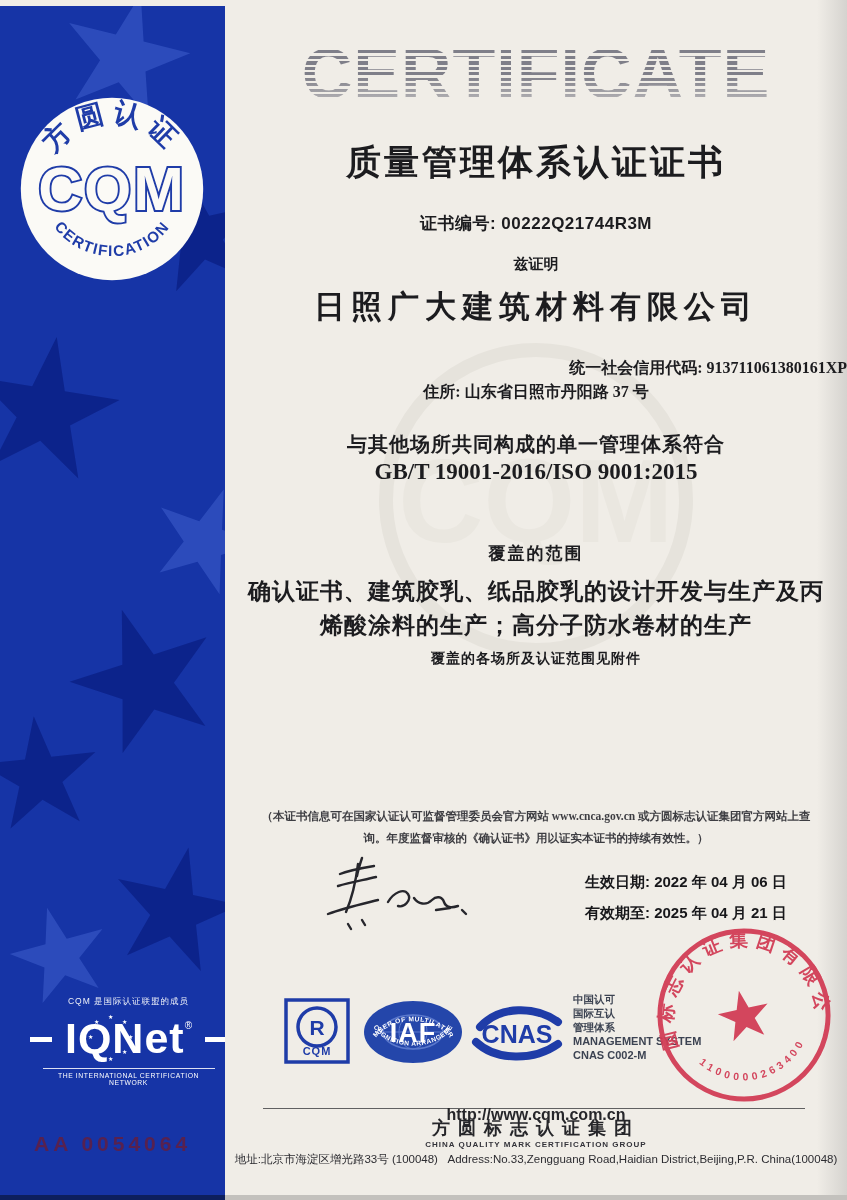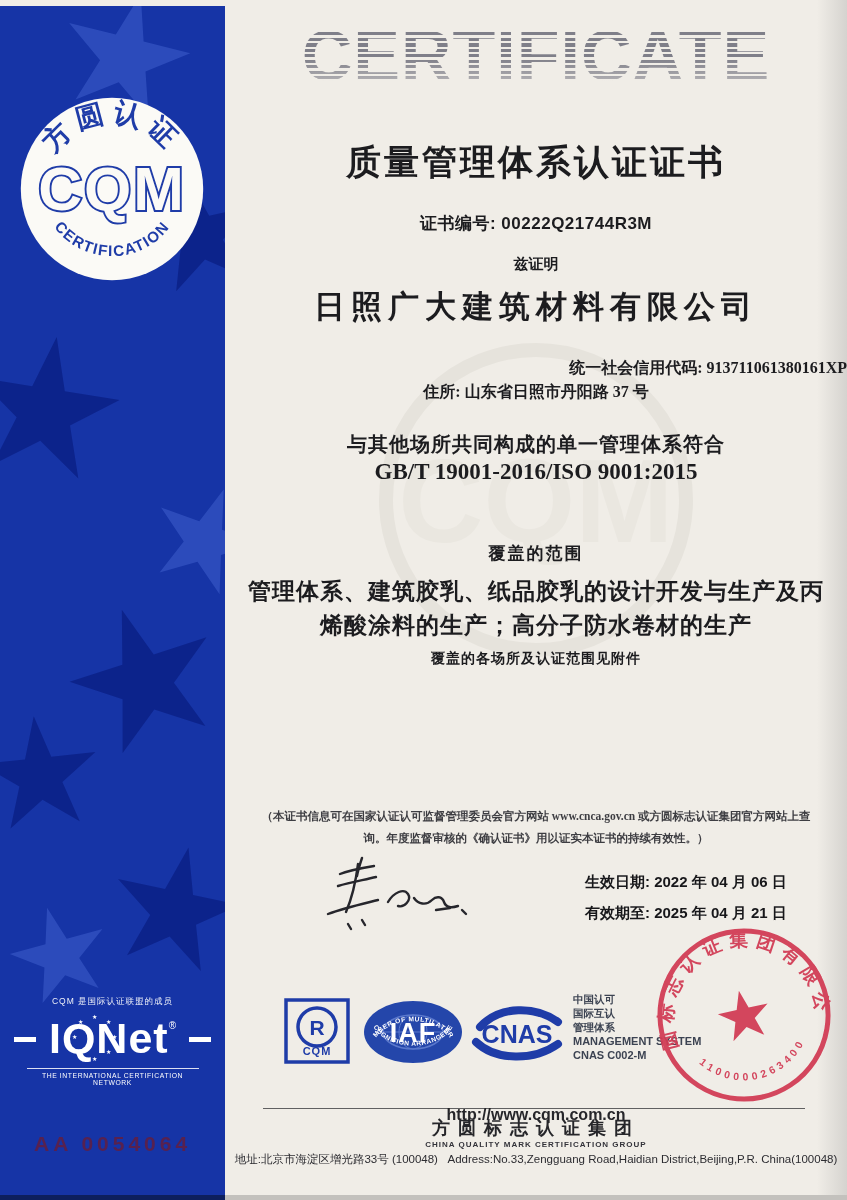--- a/index.html
+++ b/index.html
@@ -7,37 +7,37 @@
           font-family:"Liberation Sans",sans-serif;overflow:hidden;}
   .serif{font-family:"Liberation Serif",serif;}
 
   
   .sidebar{position:absolute;left:0;top:6px;width:225px;height:1189px;background:#1634a6;overflow:hidden;}
   .star{position:absolute;clip-path:polygon(50% 0%,61% 35%,98% 35%,68% 57%,79% 91%,50% 70%,21% 91%,32% 57%,2% 35%,39% 35%);}
   .star.dark{background:rgba(9,30,130,.75);}
   .star.light{background:rgba(70,104,212,.45);}
 
   .cqm-logo{position:absolute;left:17px;top:88px;width:190px;height:190px;}
-  .iqnet{position:absolute;left:0;top:990px;width:225px;text-align:center;color:#fff;}
+  .iqnet{position:absolute;left:16px;top:990px;width:225px;text-align:center;color:#fff;}
   .iqnet-note{font-size:8.5px;letter-spacing:1px;opacity:.92;}
   .iqnet-row{position:relative;height:56px;margin-top:2px;}
   .iqnet-name{font-size:43px;font-weight:bold;letter-spacing:1px;line-height:56px;}
   .iqnet-reg{font-size:10px;vertical-align:24px;}
   .iqnet-dash{position:absolute;top:27px;width:22px;height:5px;background:#fff;}
   .iqnet-dash.l{left:14px;} .iqnet-dash.r{right:14px;}
   .iqnet-star{position:absolute;font-size:6px;color:#fff;line-height:6px;}
   .iqnet-tagline{font-size:6.8px;letter-spacing:.6px;border-top:1px solid rgba(255,255,255,.85);
                  width:172px;margin:2px auto 0;padding-top:3px;}
   .serial{position:absolute;left:34px;top:1126px;font-size:21px;font-weight:bold;letter-spacing:4px;
           color:rgba(112,26,46,.72);}
 
   
   .c{position:absolute;left:225px;width:622px;text-align:center;color:#1c1c1f;}
 
-  .title-en{top:16px;font-size:70px;font-weight:bold;letter-spacing:1px;
+  .title-en{top:34px;font-size:70px;font-weight:bold;letter-spacing:1px;
     background:linear-gradient(to bottom,rgba(240,237,231,0) 52%,rgba(240,237,231,.72) 100%),
                repeating-linear-gradient(to bottom,#7f7f89 0px,#7f7f89 3px,#f0ede7 3px,#f0ede7 5.5px);
     -webkit-background-clip:text;background-clip:text;color:transparent;-webkit-text-fill-color:transparent;}
   .title-zh{top:139px;font-size:35px;font-weight:bold;letter-spacing:3px;text-align:center;}
   .cert-no{top:212px;font-size:17px;font-weight:600;letter-spacing:.5px;}
   .certify{top:255px;font-size:15px;font-weight:600;}
   .company{top:286px;font-size:31px;letter-spacing:6px;font-weight:600;}
   .credit{top:358px;font-size:16px;font-weight:600;text-align:right;}
   .addr{top:382px;font-size:16px;font-weight:600;}
   .sys{top:431px;font-size:20px;font-weight:bold;letter-spacing:1px;}
@@ -136,21 +136,21 @@
 
   <div class="c certify z serif">兹证明</div>
   <div class="c company z serif">日照广大建筑材料有限公司</div>
   <div class="c credit z serif">统一社会信用代码: 913711061380161XP</div>
   <div class="c addr z serif">住所: 山东省日照市丹阳路 37 号</div>
 
   <div class="c sys z">与其他场所共同构成的单一管理体系符合</div>
   <div class="c std z serif">GB/T 19001-2016/ISO 9001:2015</div>
 
   <div class="c scope-h z">覆盖的范围</div>
-  <div class="c scope1 z serif">管理体系、建筑胶乳、纸品胶乳的设计开发与生产及丙</div>
+  <div class="c scope1 z serif">确认证书、建筑胶乳、纸品胶乳的设计开发与生产及丙</div>
   <div class="c scope2 z serif">烯酸涂料的生产；高分子防水卷材的生产</div>
   <div class="c scope-note z serif">覆盖的各场所及认证范围见附件</div>
 
   <div class="c fine z serif">
     <div>（本证书信息可在国家认证认可监督管理委员会官方网站 www.cnca.gov.cn 或方圆标志认证集团官方网站上查</div>
     <div>询。年度监督审核的《确认证书》用以证实本证书的持续有效性。）</div>
   </div>
 
   <svg class="signature z" viewBox="0 0 150 95">
     <g fill="none" stroke="#26262c" stroke-width="2.4" stroke-linecap="round">

